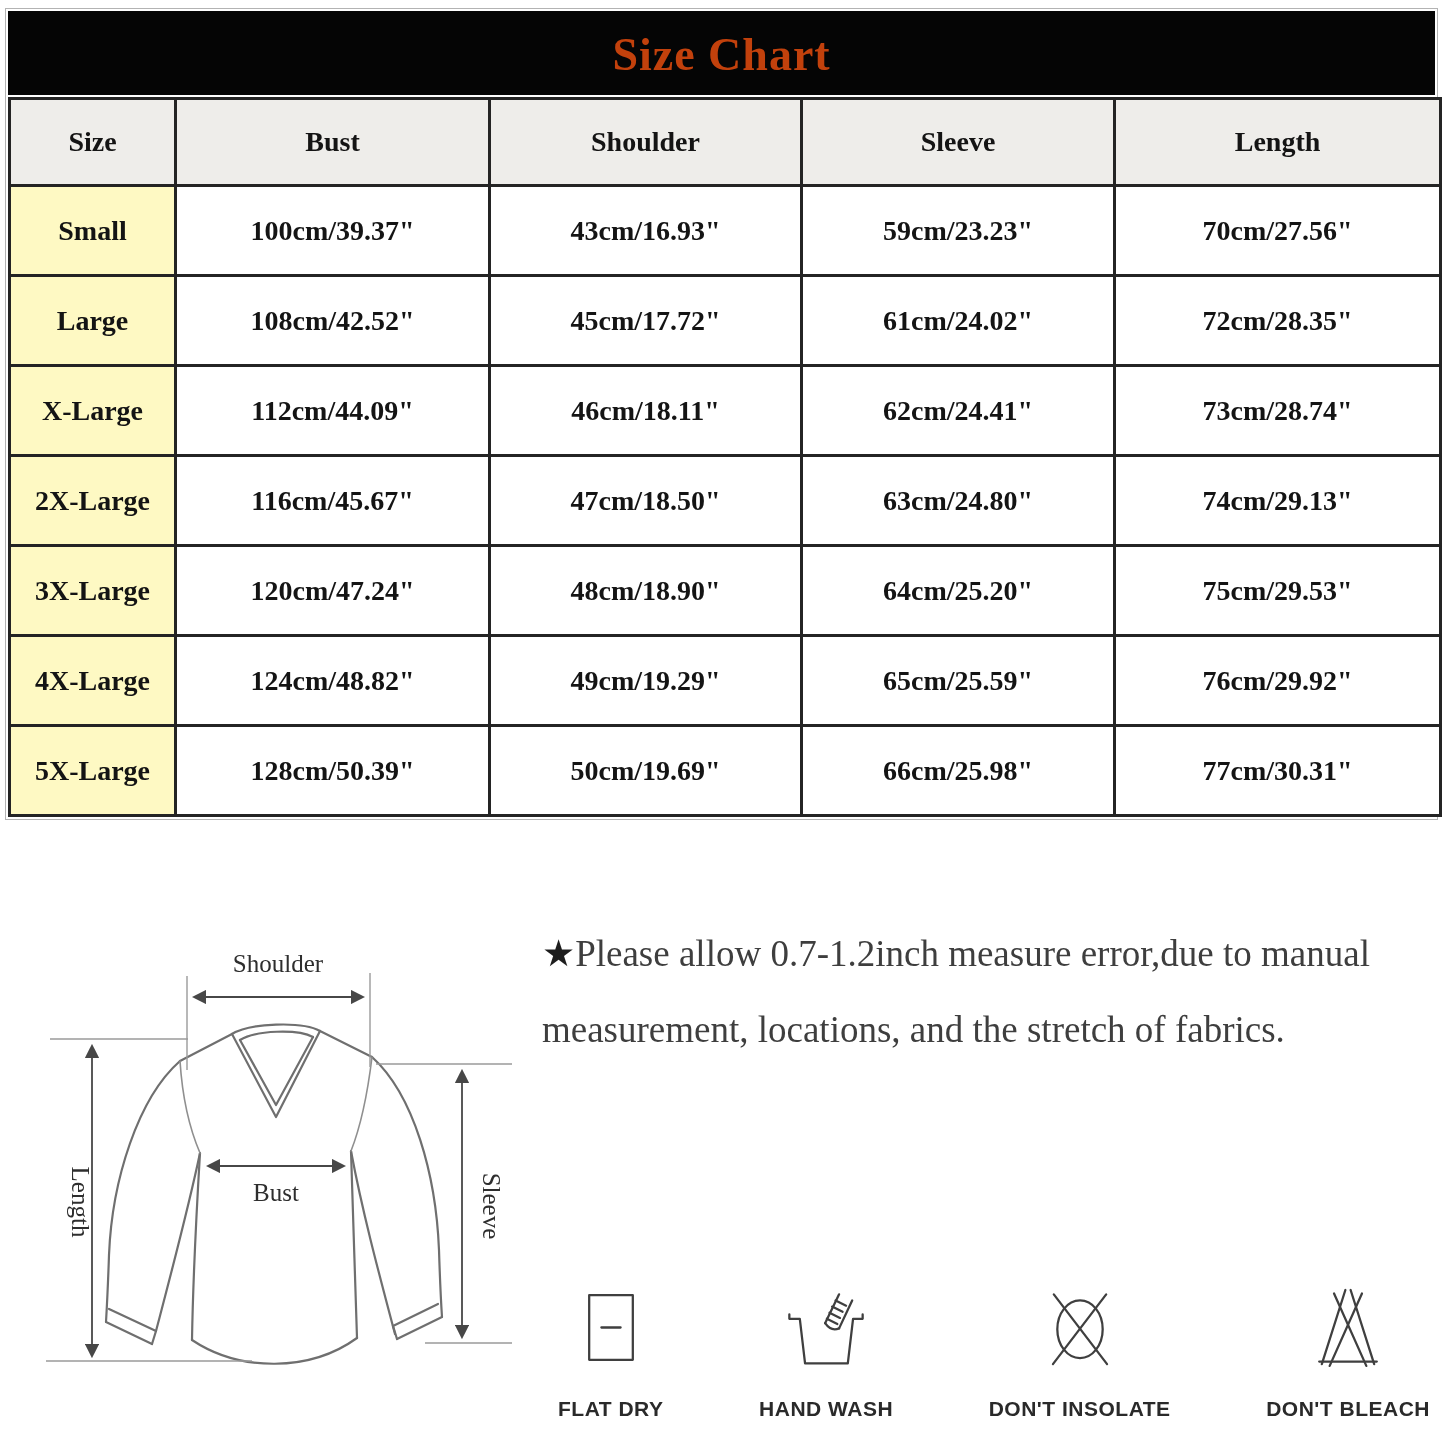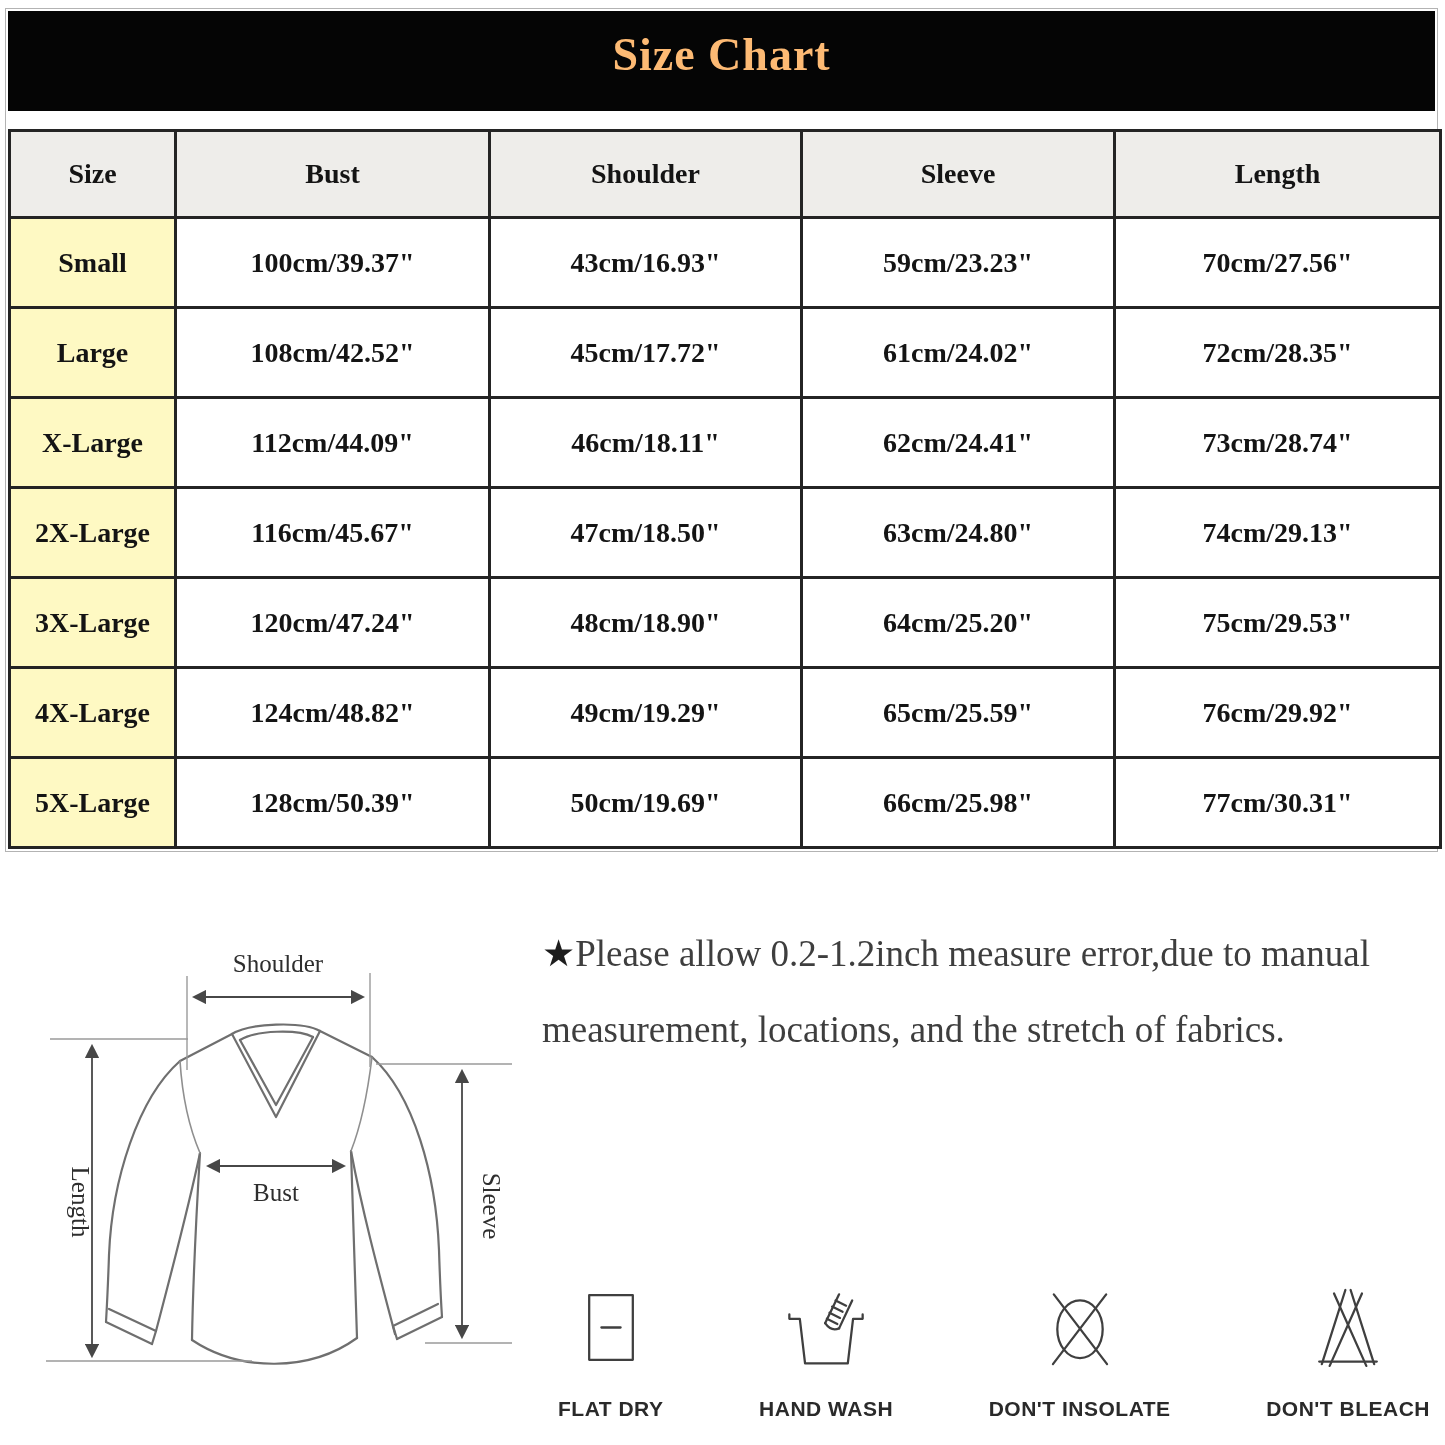--- a/index.html
+++ b/index.html
@@ -1,21 +1,21 @@
 <!DOCTYPE html>
 <html><head>
 <meta charset="utf-8">
 <style>
   html,body{margin:0;padding:0;background:#fff;}
   .canvas{position:relative;width:1445px;height:1445px;background:#ffffff;overflow:hidden;
           font-family:"Liberation Serif","DejaVu Serif",serif;color:#141414;}
   .sheet{position:absolute;left:5px;top:8px;width:1433px;border:1px solid #b3b3b3;background:#fff;padding:2px;box-sizing:border-box;}
-  .title-bar{height:100px;background:#050505;color:#fdba74;text-align:center;line-height:88px;
+  .title-bar{height:84px;background:#050505;color:#c2410c;text-align:center;line-height:88px;
              font-size:46px;font-weight:700;letter-spacing:1px;}
-  table.size-table{width:100%;border-collapse:collapse;table-layout:fixed;margin-top:18px;}
+  table.size-table{width:100%;border-collapse:collapse;table-layout:fixed;margin-top:2px;}
   table.size-table th,table.size-table td{border:3px solid #242424;text-align:center;vertical-align:middle;
              font-weight:700;padding:0;}
   table.size-table thead th{background:#eeedea;font-size:28px;height:84px;}
   table.size-table tbody tr{height:90px;}
   table.size-table tbody th{background:#fef9c3;font-size:28px;}
   table.size-table tbody td{background:#ffffff;font-size:28px;}
   .diagram{position:absolute;left:10px;top:920px;width:520px;height:525px;}
   .notes{position:absolute;left:542px;top:916px;width:902px;font-size:37px;line-height:76px;color:#3e3e3e;}
   .notes p{margin:0;}
   .notes .star{color:#1d1d1d;}
@@ -160,21 +160,21 @@
       <g>
         <line class="guide-line" x1="366" y1="144" x2="502" y2="144"></line>
         <line class="guide-line" x1="415" y1="423" x2="502" y2="423"></line>
         <line class="dim-line" x1="452" y1="151" x2="452" y2="417" marker-start="url(#mA)" marker-end="url(#mA)"></line>
         <text class="dim-label" x="473" y="286" text-anchor="middle" transform="rotate(90 473 286)">Sleeve</text>
       </g>
     </svg>
   </div>
 
   <div class="notes">
-    <p><span class="star">★</span><span>Please allow 0.2-1.2inch measure error,due to manual measurement, locations, and the stretch of fabrics.</span></p>
+    <p><span class="star">★</span><span>Please allow 0.7-1.2inch measure error,due to manual measurement, locations, and the stretch of fabrics.</span></p>
   </div>
 
   <div class="care-row">
 
     <div class="care-item">
       <svg viewBox="0 0 110 110">
         <rect class="care-glyph" x="30" y="14" width="50" height="74"></rect>
         <line class="care-glyph" x1="44" y1="51" x2="66" y2="51"></line>
       </svg>
       <span class="care-label">FLAT DRY</span>

